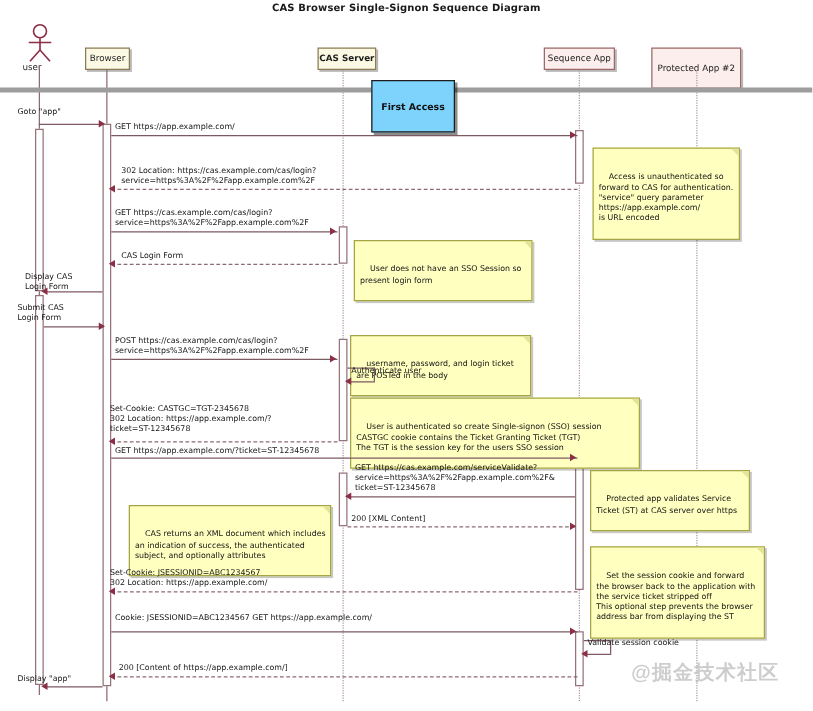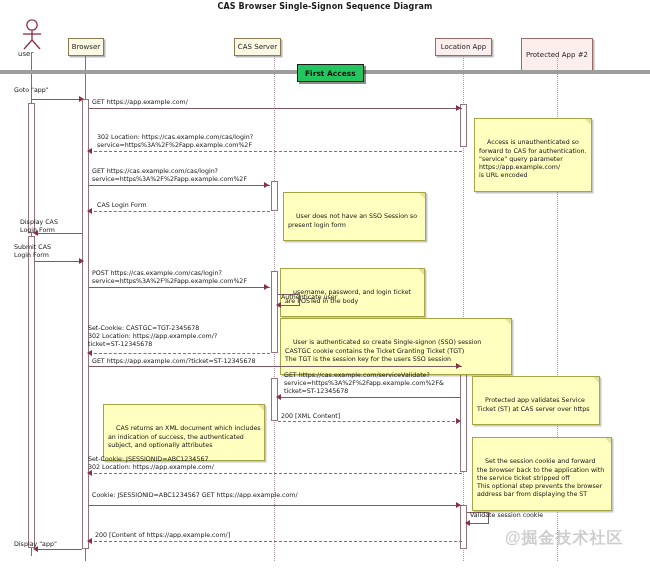--- a/index.html
+++ b/index.html
@@ -52,24 +52,24 @@
     border:1px solid #96737b;
     box-sizing:border-box;
   }
 
   
   .divider-line{
     position:absolute;height:4px;background:#9d9d9d;left:0;width:650px;
   }
   .divider-box{
     position:absolute;
-    background:#22c55e;border:1.5px solid #1b1b1b;
+    background:#7dd3fc;border:1.5px solid #1b1b1b;
     box-shadow:2px 2px 0 rgba(0,0,0,.45);
     font-size:7.5px;font-weight:bold;color:#111;
-    padding:0 7px;white-space:nowrap;
+    padding:12px 7px;white-space:nowrap;
     display:flex;align-items:center;justify-content:center;
   }
 
   
   .msg-line{position:absolute;height:0;border-top:1px solid #7d5a62;}
   .msg-line.dashed{border-top:1px dashed #8b6a72;}
   .arrow-r,.arrow-l{
     position:absolute;width:0;height:0;
     border-top:3px solid transparent;border-bottom:3px solid transparent;
   }
@@ -123,25 +123,25 @@
       <line x1="13" y1="16" x2="31" y2="16" stroke="#8a2f45" stroke-width="1.3"></line>
       <line x1="22" y1="22" x2="14" y2="31" stroke="#8a2f45" stroke-width="1.3"></line>
       <line x1="22" y1="22" x2="30" y2="31" stroke="#8a2f45" stroke-width="1.3"></line>
     </svg>
     <div class="label" style="left:8px;top:32px;">user</div>
   </div>
 
   <div class="participant" style="left:68px;top:38px;width:36px;height:18px;">
     <span>Browser</span>
   </div>
-  <div class="participant" style="left:234px;top:38px;width:47px;height:18px;">
+  <div class="participant" style="left:254px;top:38px;width:47px;height:18px;font-weight:bold;">
     <span>CAS Server</span>
   </div>
   <div class="participant pink" style="left:435px;top:38px;width:57px;height:18px;">
-    <span>Location App</span>
+    <span>Sequence App</span>
   </div>
   <div class="participant pink" style="left:521px;top:38px;width:72px;height:33px;">
     <span>Protected App #2</span>
   </div>
 
   <div class="lifeline" style="left:31px;top:52px;height:504px;"></div>
   <div class="lifeline" style="left:85px;top:56px;height:505px;"></div>
   <div class="lifeline dotted" style="left:274px;top:56px;height:505px;"></div>
   <div class="lifeline dotted" style="left:463px;top:56px;height:505px;"></div>
   <div class="lifeline dotted" style="left:557px;top:56px;height:505px;"></div>

